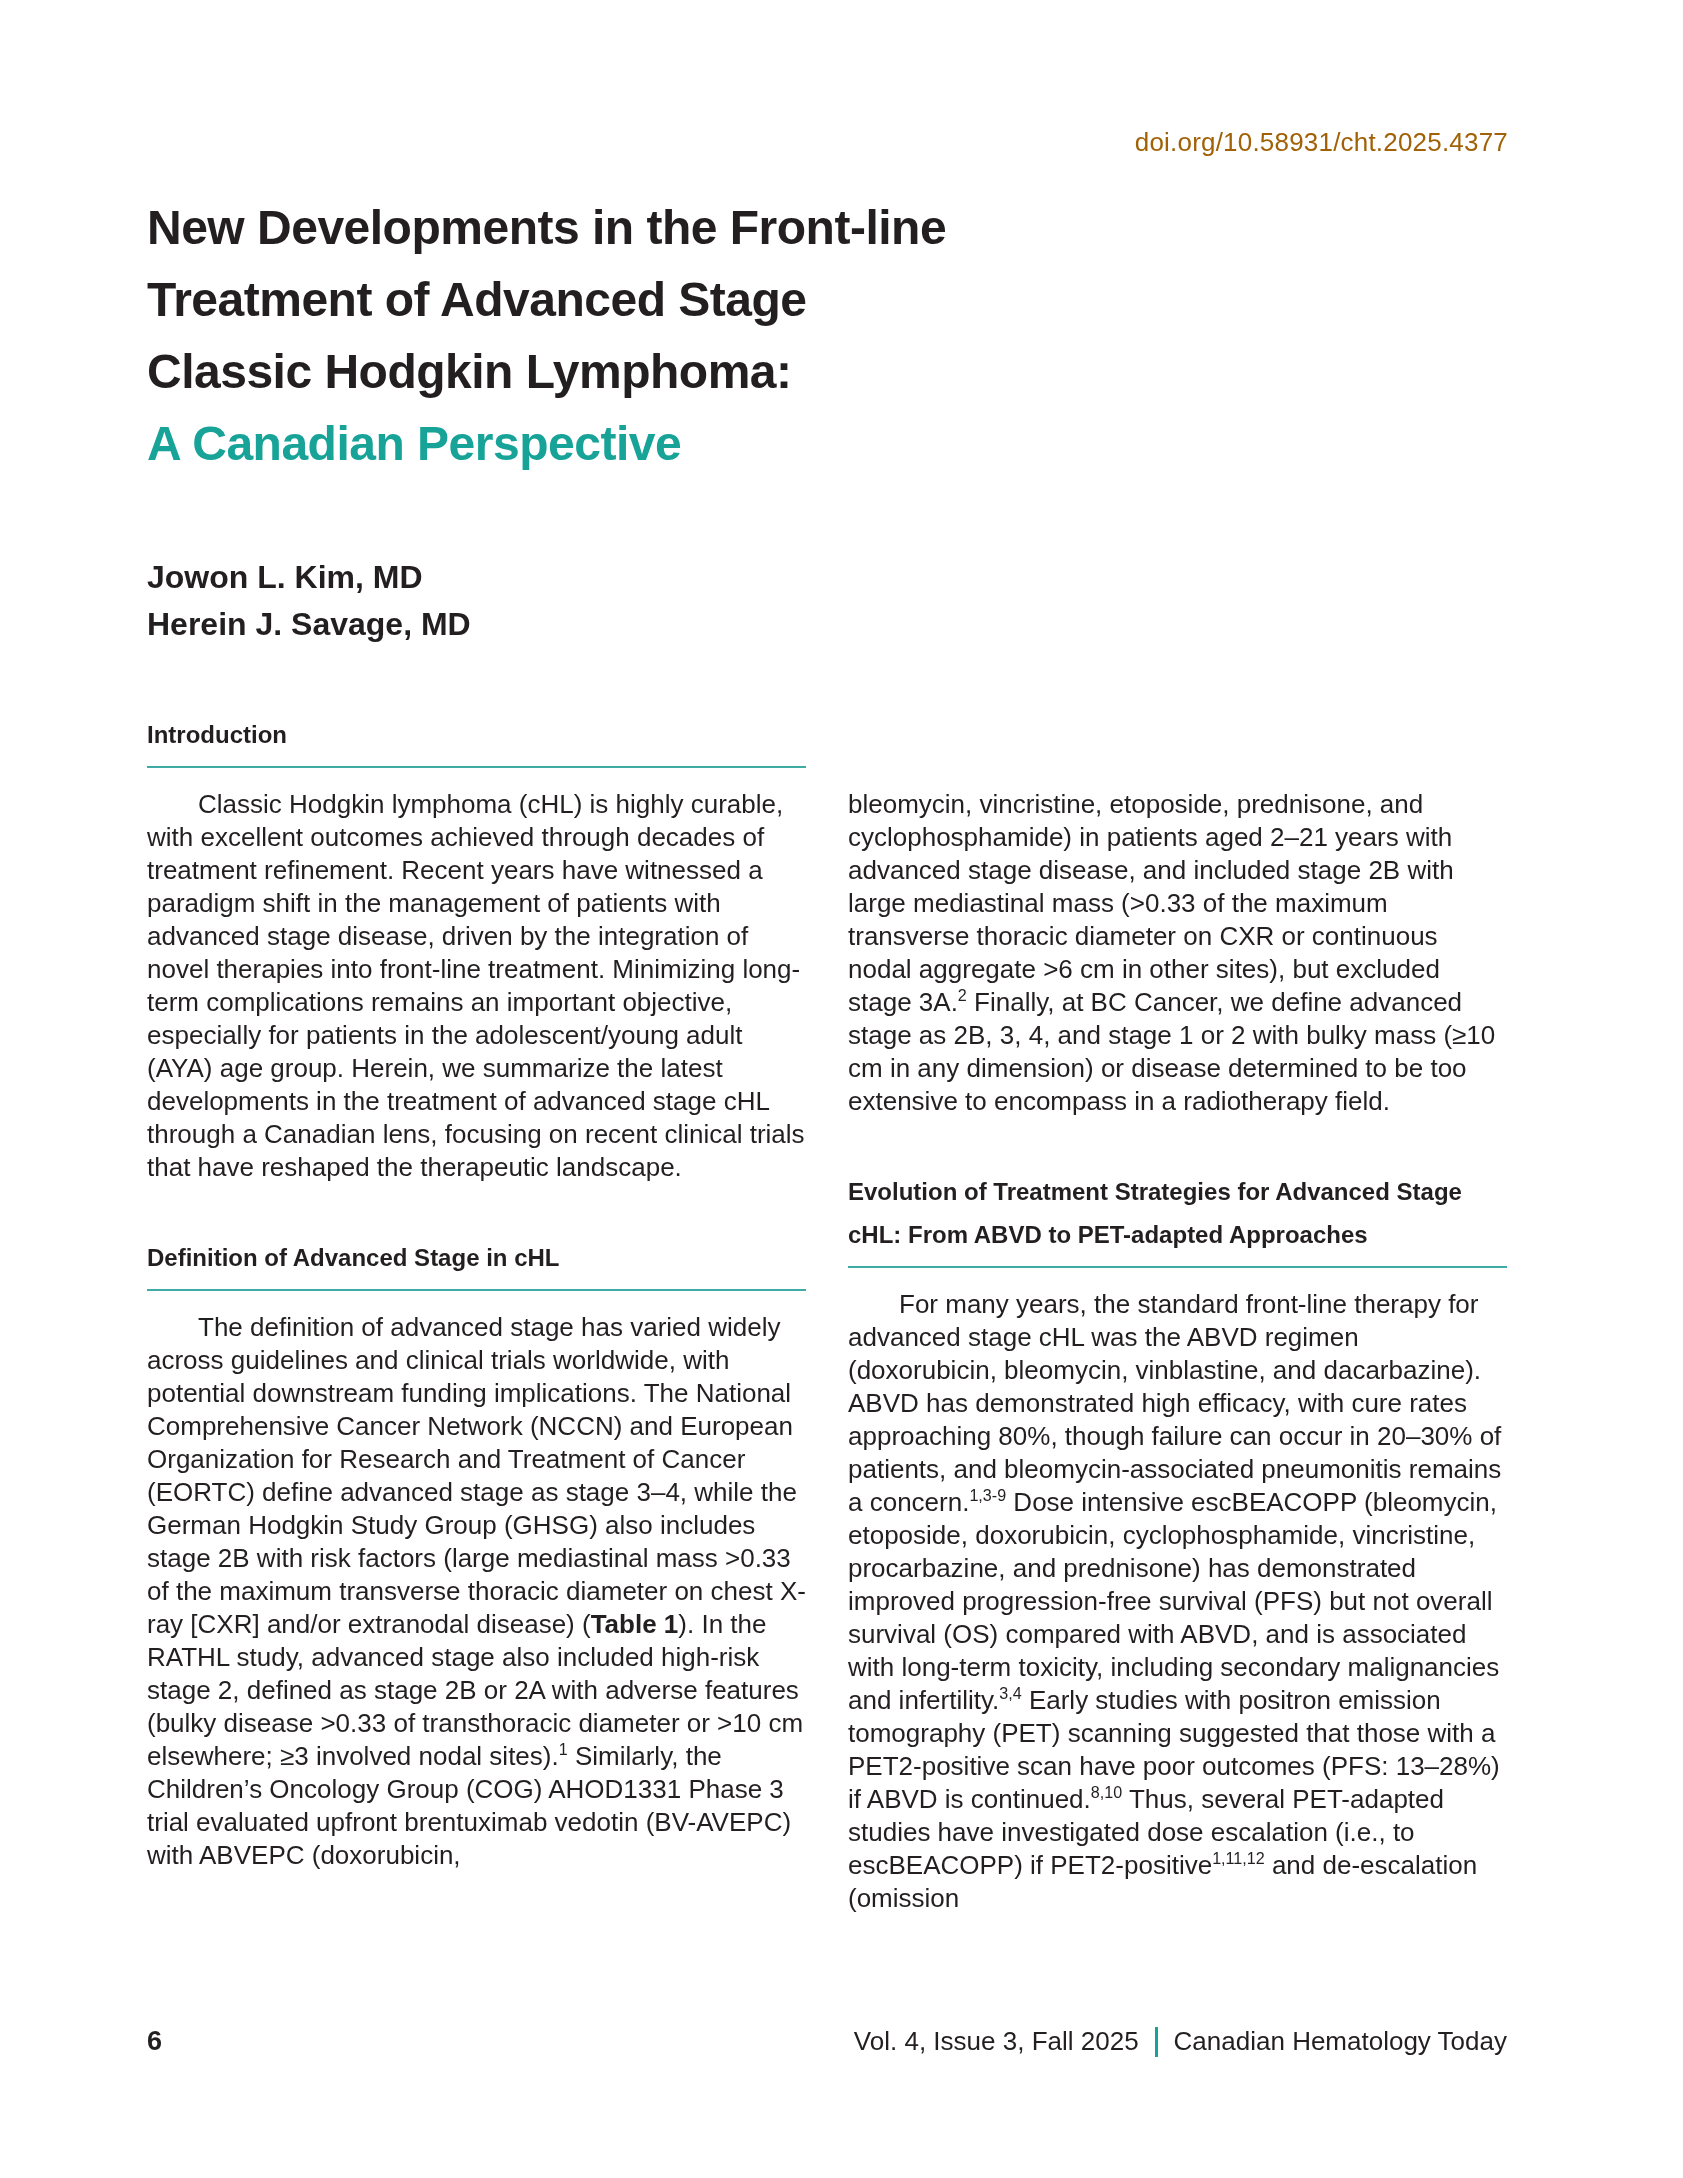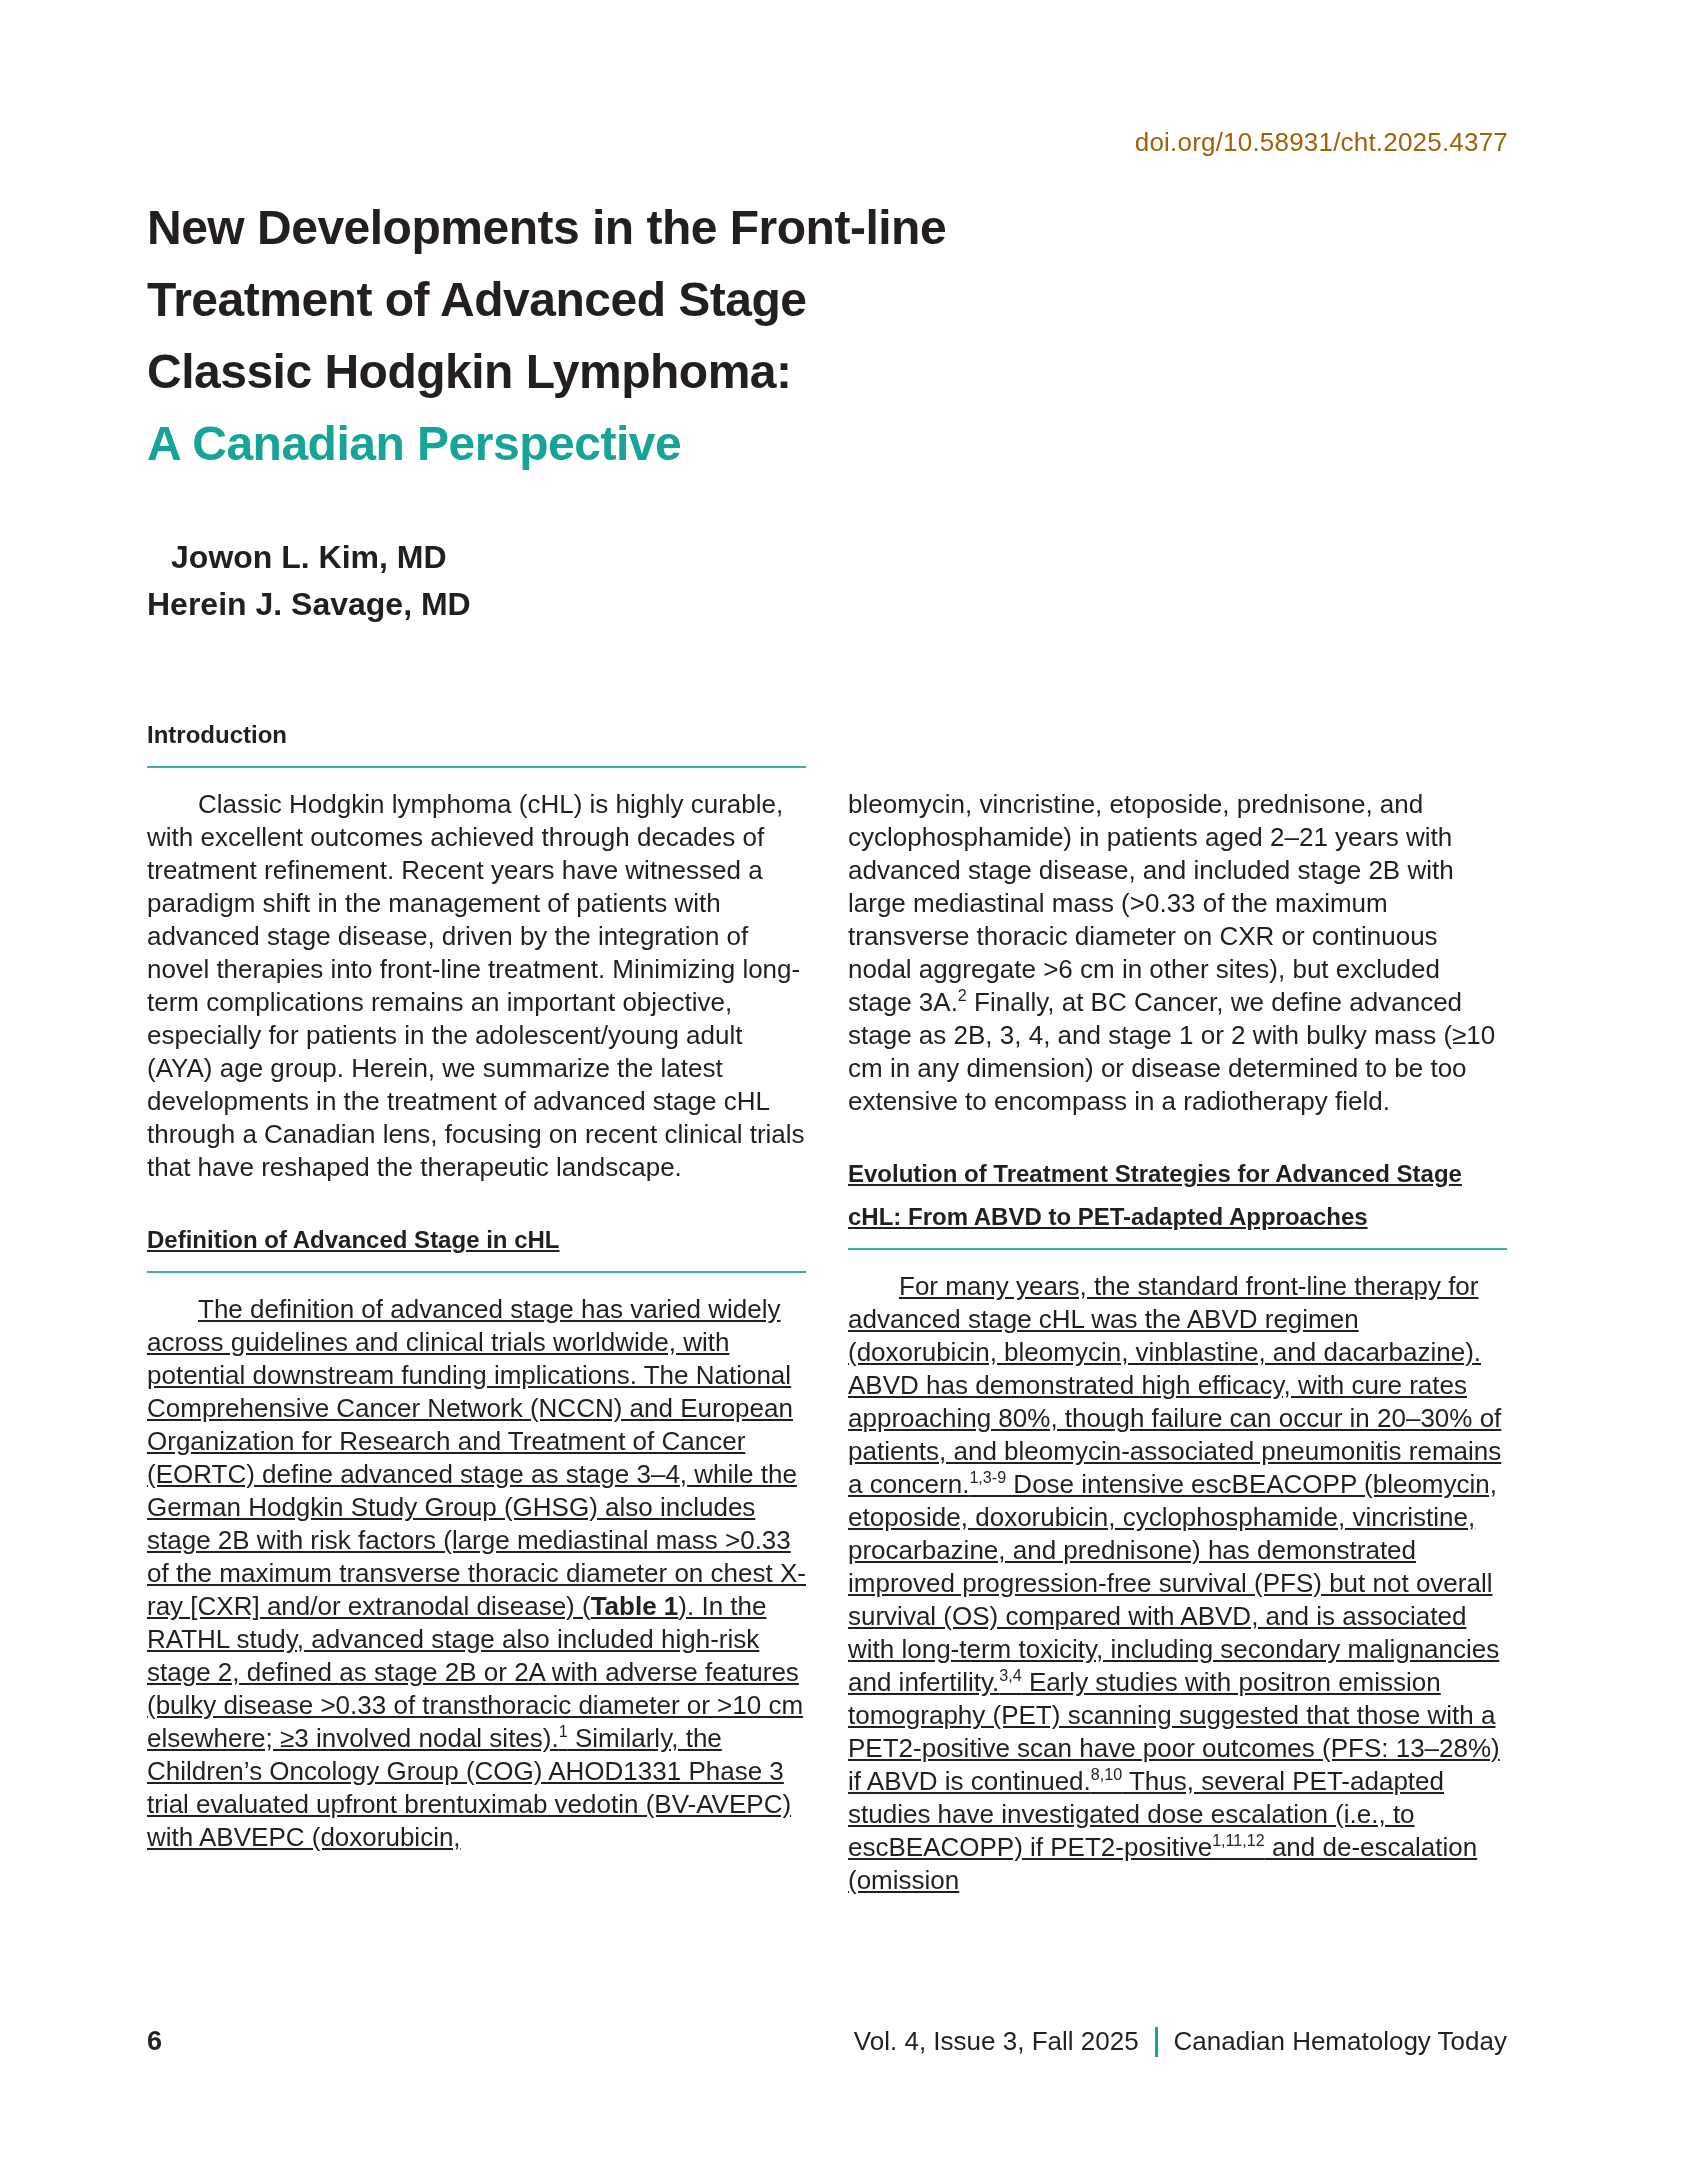--- a/index.html
+++ b/index.html
@@ -14,35 +14,35 @@
   .doi{
     position:absolute;top:127px;right:175px;
     font-size:26px;letter-spacing:0.2px;color:#a16207;
   }
   .title{
     position:absolute;left:147px;top:192px;width:1406px;
     font-size:48px;line-height:72px;font-weight:700;letter-spacing:-0.5px;
   }
   .title .accent{color:var(--accent,#17a398);}
   .authors{
-    position:absolute;left:147px;top:534px;
-    font-size:32px;line-height:47px;font-weight:700;text-align:center;
+    position:absolute;left:147px;top:554px;
+    font-size:32px;line-height:47px;font-weight:700;
   }
   .columns{
     position:absolute;left:147px;top:713px;width:1360px;
     display:grid;grid-template-columns:1fr 1fr;column-gap:42px;
   }
   .col{min-width:0;}
   h2.section{
     font-size:24px;line-height:43px;font-weight:700;
     margin:0;padding-bottom:10px;
     border-bottom:2px solid var(--rule,#3faba5);
   }
   .sec{margin-top:0;}
-  .sec + .sec{margin-top:34px;text-decoration:underline;}
+  .sec + .sec{margin-top:52px;}
   p.body{
     font-size:26px;line-height:33px;
     margin:20px 0 0 0;text-align:left;
   }
   p.indent{text-indent:51px;}
   p.lead{margin-top:75px;}
   sup{font-size:0.62em;vertical-align:super;line-height:0;}
   b{font-weight:700;}
   .footer{
     position:absolute;left:147px;top:2026px;width:1360px;

